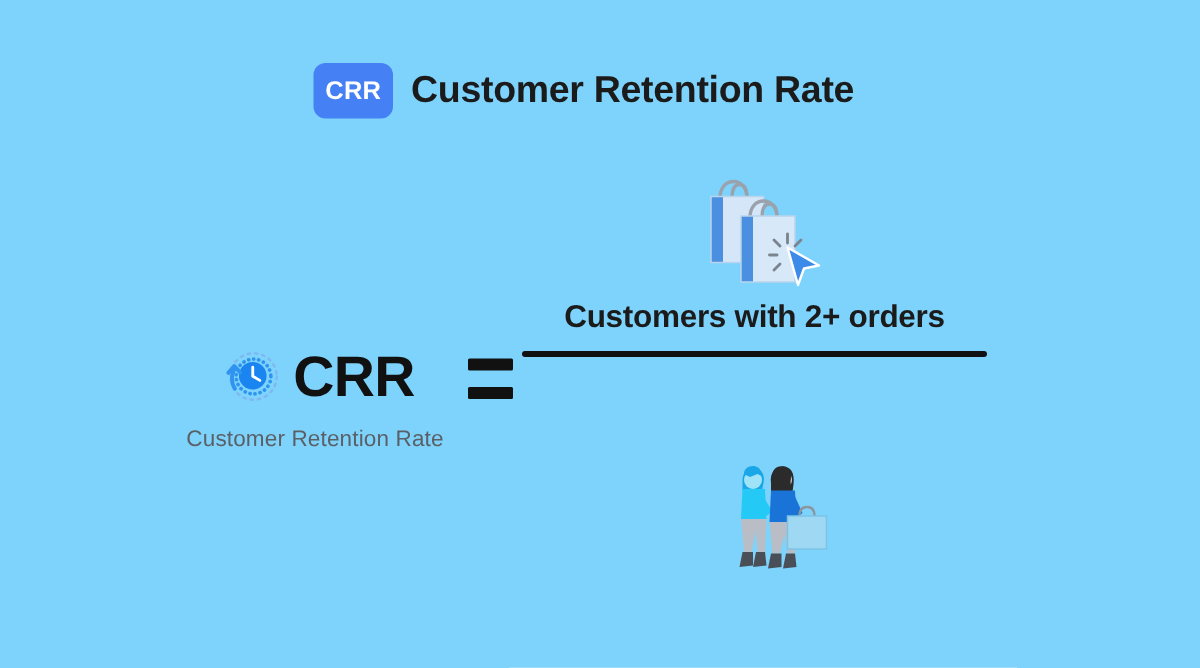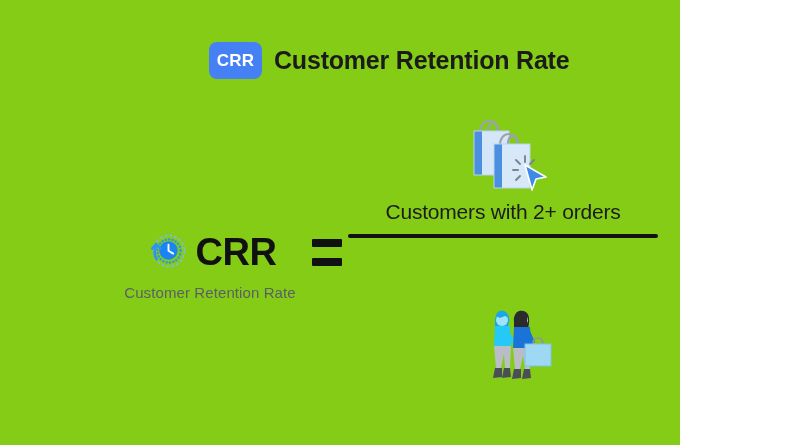--- a/index.html
+++ b/index.html
@@ -12,23 +12,23 @@
     background: #ffffff;
     font-family: "Liberation Sans", sans-serif;
     overflow: hidden;
     position: relative;
   }
 
   #canvas {
     position: absolute;
     left: 0;
     top: 0;
-    width: 680px;
+    width: 800px;
     height: 445px;
-    background: #84cc16;
+    background: #7dd3fc;
   }
 
   
   .header {
     position: absolute;
     left: 209px;
     top: 42px;
     display: flex;
     align-items: center;
     gap: 12px;
@@ -114,21 +114,21 @@
   .fraction {
     position: absolute;
     left: 348px;
     top: 200px;
     width: 310px;
   }
   .frac-numerator,
   .frac-denominator {
     text-align: center;
     font-size: 21px;
-    font-weight: normal;
+    font-weight: bold;
     color: #1b1b1b;
     letter-spacing: -0.2px;
     white-space: nowrap;
   }
   .frac-numerator { padding-bottom: 10px; }
   .frac-rule {
     height: 4px;
     background: #111111;
     border-radius: 2px;
     width: 100%;

